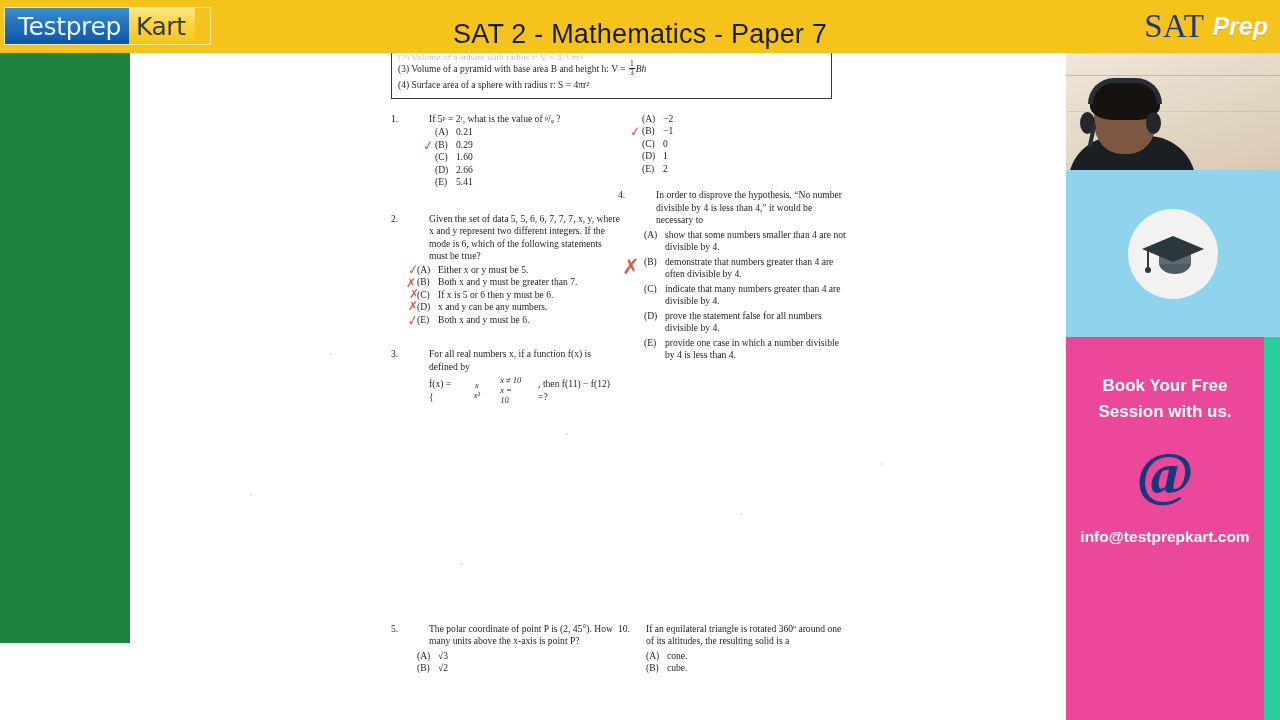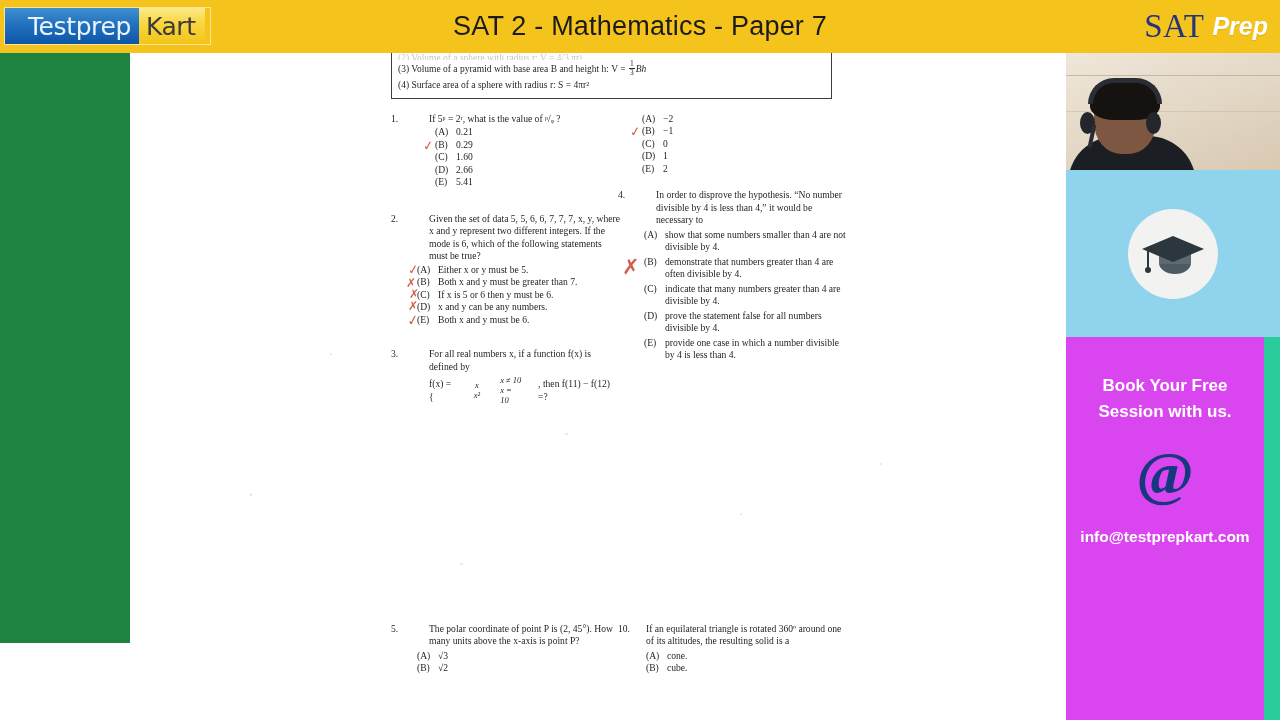--- a/index.html
+++ b/index.html
@@ -26,21 +26,21 @@
   #logo-box {
     position: absolute;
     left: 5px; top: 8px;
     width: 205px; height: 36px;
     display: flex;
     align-items: stretch;
     box-shadow: 0 0 0 1px rgba(255,255,255,0.55);
   }
   #logo-left {
     background: linear-gradient(180deg,#3F8FD0 0%, #2272BE 45%, #0E56A8 100%);
-    padding: 0 8px 0 23px;
+    padding: 0 8px 0 13px;
     display: flex; align-items: center;
   }
   #logo-left span {
     color: #EAF4FF;
     font-size: 25px;
     letter-spacing: -0.4px;
     font-family: "DejaVu Sans", sans-serif;
   }
   #logo-right {
     background: linear-gradient(180deg,#FCE98A 0%, #F9D743 40%, #F2C517 100%);
@@ -48,21 +48,21 @@
     display: flex; align-items: center;
   }
   #logo-right span {
     color: #3B3B3B;
     font-size: 25px;
     letter-spacing: -0.4px;
     font-family: "DejaVu Sans", sans-serif;
   }
   #header-title {
     position: absolute;
-    left: 0; top: 0;
+    left: 0; top: 8px;
     width: 1280px; height: 53px;
     display: flex; align-items: center; justify-content: center;
     color: #1B1B1B;
     font-size: 27px;
     letter-spacing: 0.2px;
     font-family: "Liberation Sans", sans-serif;
     pointer-events: none;
   }
   #brand-right {
     position: absolute;
@@ -287,21 +287,21 @@
     transform: translate(-50%,-50%);
     width: 90px; height: 90px;
     border-radius: 50%;
     background: #F2F2F0;
     display: flex; align-items: center; justify-content: center;
   }
   #promo {
     position: absolute;
     left: 0; top: 284px;
     width: 198px; height: 383px;
-    background: #d946ef;
+    background: #ec4899;
     text-align: center;
     color: #FFFFFF;
   }
   .promo-line {
     font-size: 17px;
     font-weight: bold;
     line-height: 1.55;
     font-family: "Liberation Sans", sans-serif;
   }
   #promo-at {

